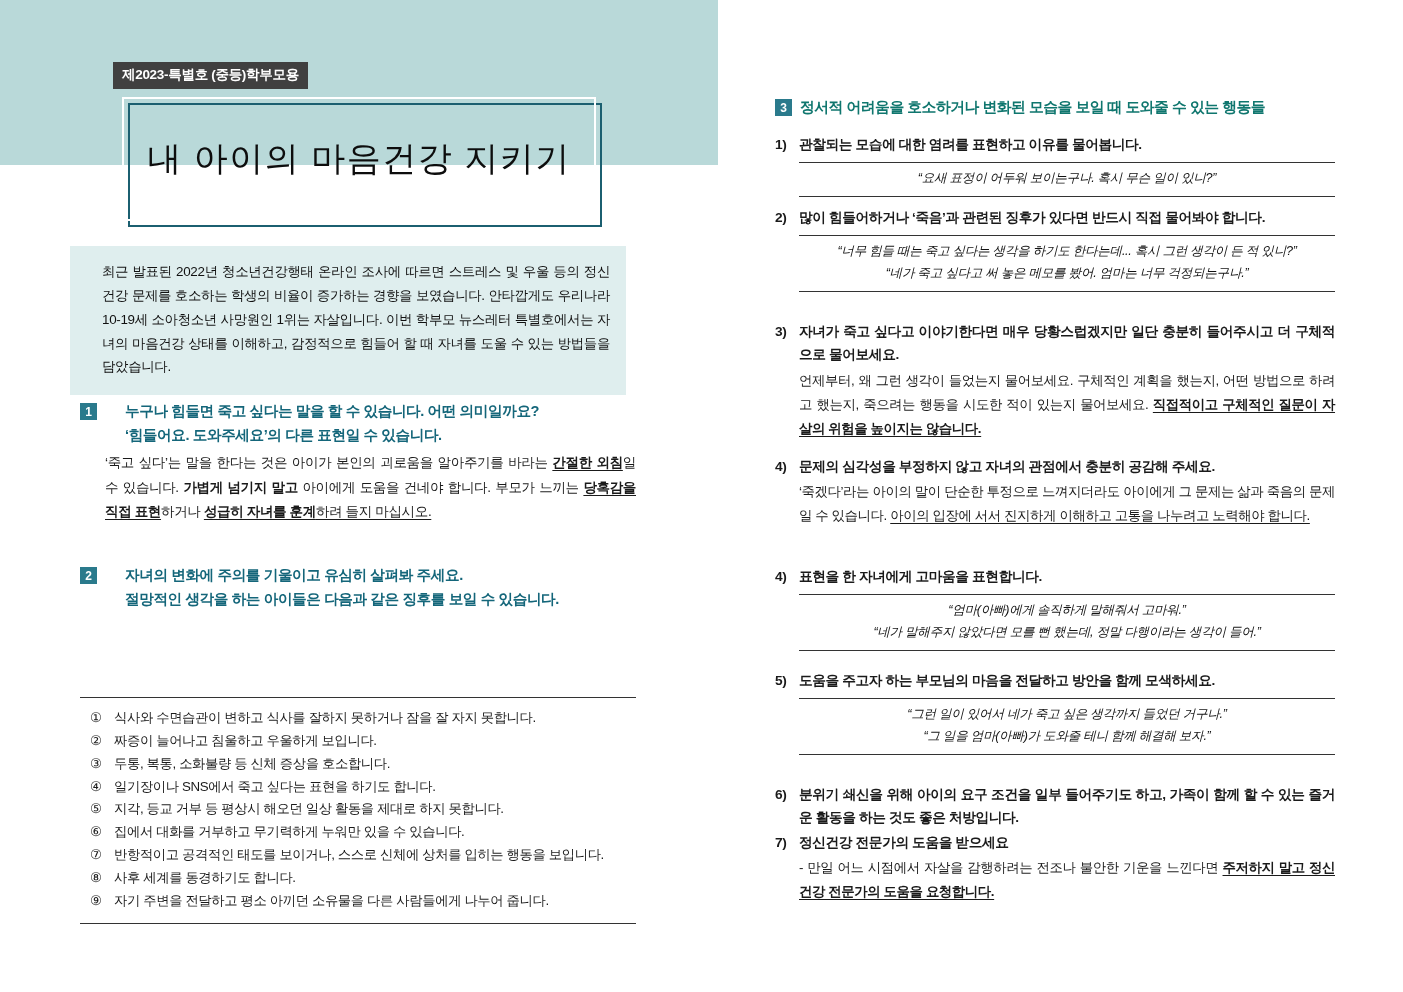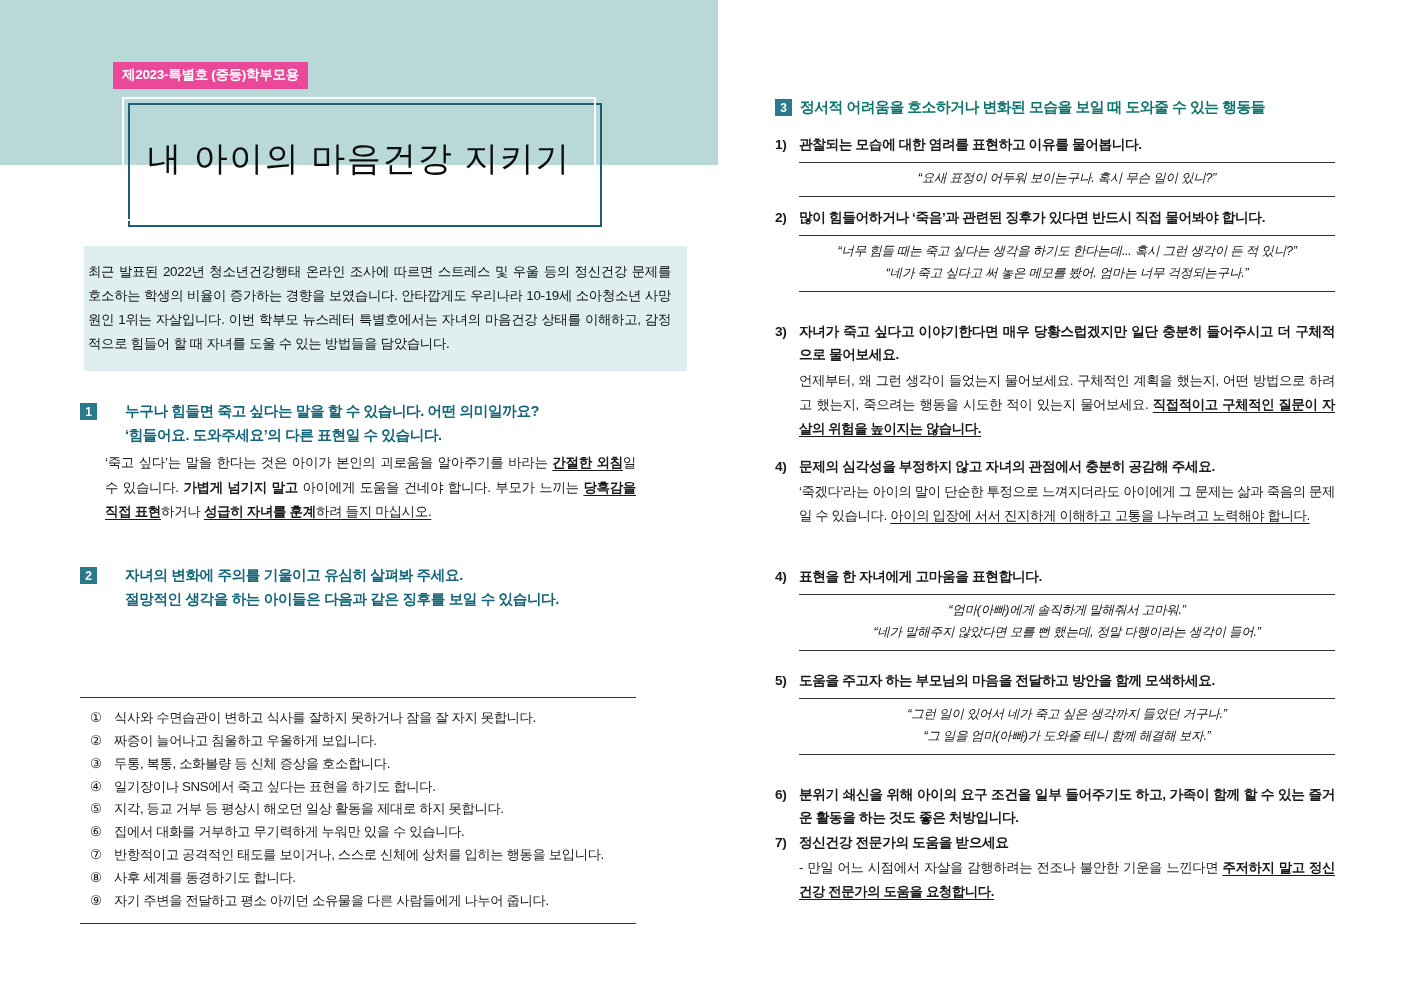--- a/index.html
+++ b/index.html
@@ -14,21 +14,21 @@
   }
   .page { position:relative; width:1403px; height:992px; }
 
   
   .teal-band {
     position:absolute; left:0; top:0; width:718px; height:165px;
     background:#b9d9d9;
   }
   .issue-tag {
     position:absolute; left:113px; top:62px;
-    background:#ec4899; color:#ffffff;
+    background:#404040; color:#ffffff;
     font-size:13.5px; font-weight:bold;
     padding:4px 9px 5px 9px;
     letter-spacing:-0.3px;
     white-space:nowrap;
   }
   .title-frame {
     position:absolute; left:122px; top:97px; width:474px; height:124px;
     border:2px solid #ffffff;
     background:transparent;
     z-index:3;
@@ -40,23 +40,23 @@
   }
   .main-title {
     position:absolute; left:122px; top:97px; width:474px; height:124px;
     display:flex; align-items:center; justify-content:center;
     font-size:34px; font-weight:normal; color:#0d0d0d;
     letter-spacing:1.5px;
     z-index:4;
   }
 
   .intro-box {
-    position:absolute; left:84px; top:246px; width:603px;
+    position:absolute; left:70px; top:246px; width:556px;
     background:#dfeeee;
-    padding:14px 16px 16px 4px;
+    padding:14px 16px 16px 32px;
     font-size:13.4px; line-height:1.78;
     text-align:justify;
     letter-spacing:-0.3px;
     color:#111;
   }
 
   .sec { position:absolute; left:80px; width:556px; }
   .sec-head { display:flex; align-items:flex-start; gap:8px; }
   .num-box {
     flex:0 0 auto;

